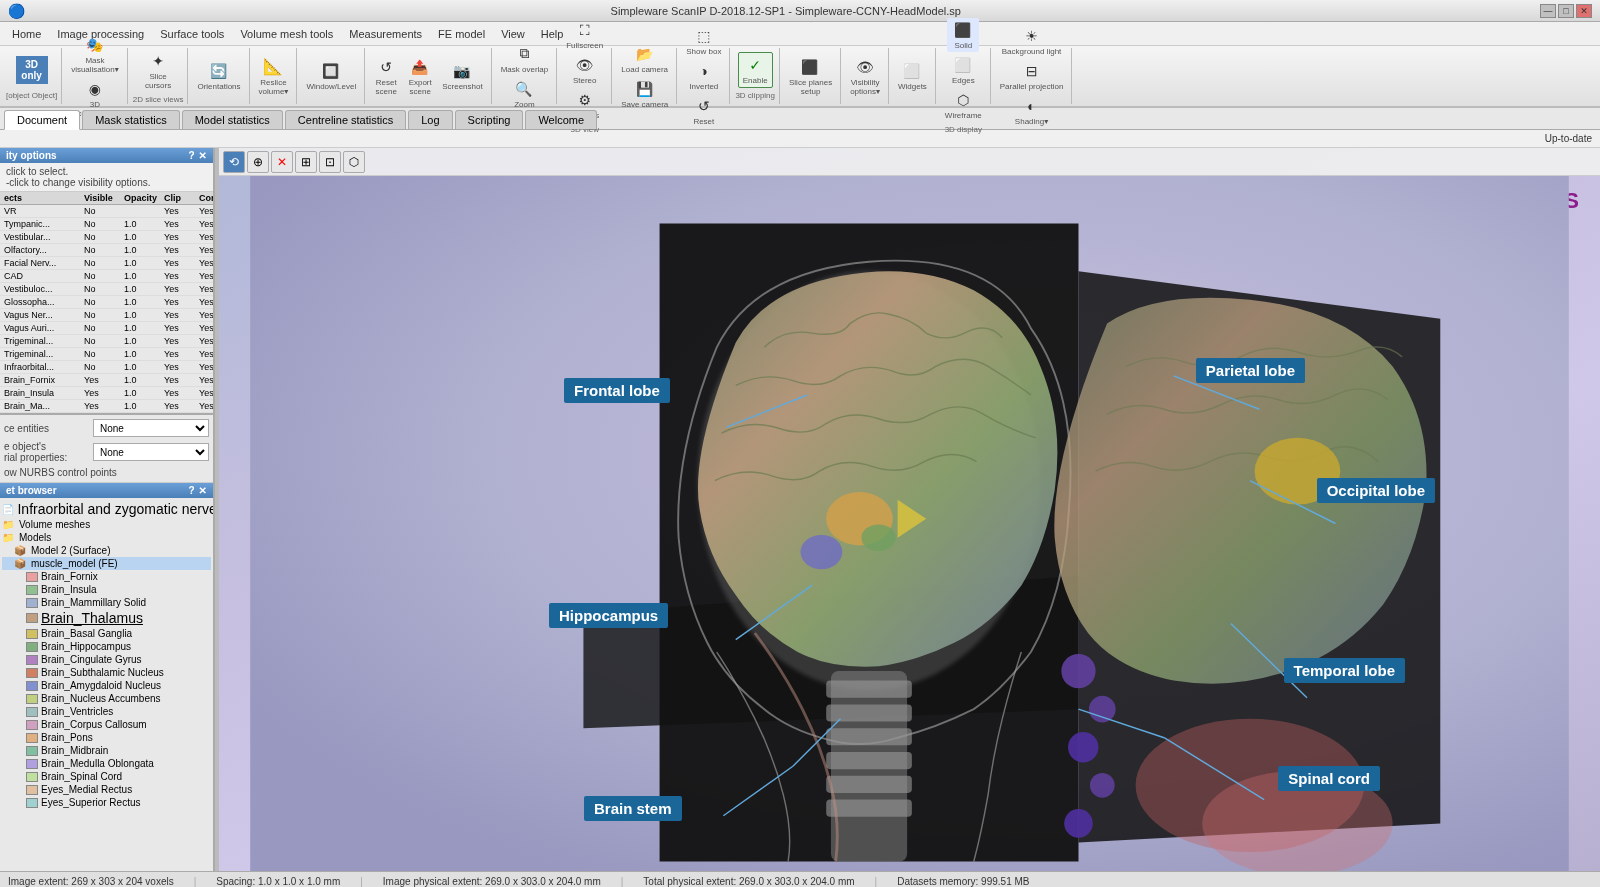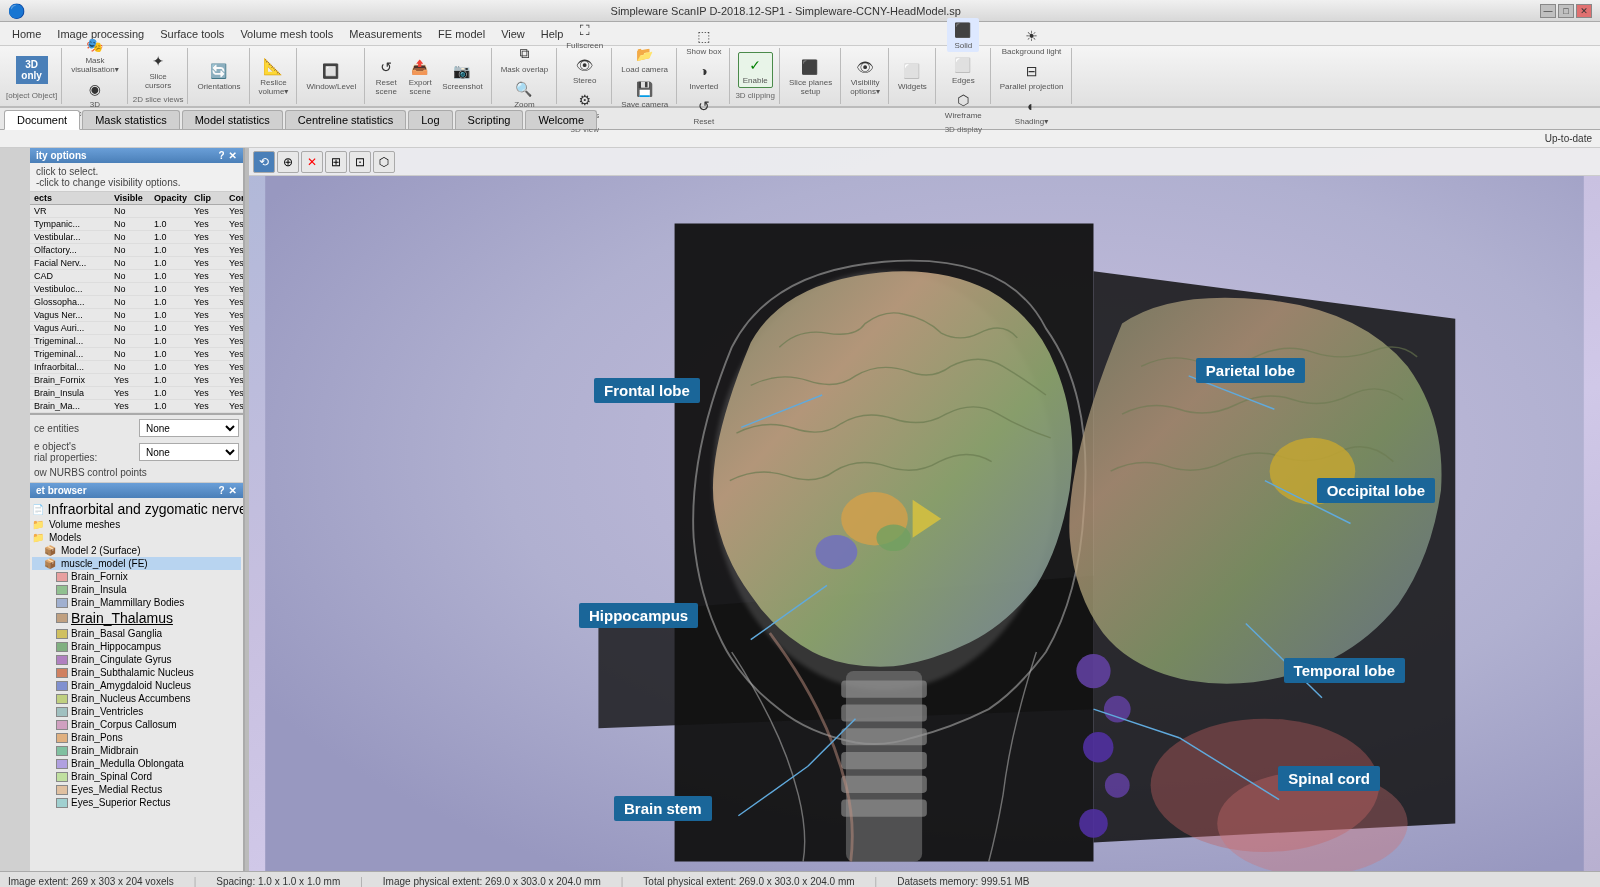--- a/index.html
+++ b/index.html
@@ -68,21 +68,20 @@
     #statusbar-top {
       height: 18px; background: #f0f0f0; border-bottom: 1px solid #ccc;
       display: flex; align-items: center; padding: 0 8px;
       font-size: 10px; color: #333; justify-content: flex-end;
     }
 
     
     #main {
       display: flex;
       height: calc(887px - 22px - 20px - 62px - 22px - 18px - 20px);
-      padding-left: 30px;
     }
 
     
     #left-panel {
       width: 215px; min-width: 215px;
       background: #e8e8e8;
       border-right: 2px solid #aaa;
       display: flex; flex-direction: column;
       overflow: hidden;
     }
@@ -111,21 +110,21 @@
       display: grid; grid-template-columns: 80px 40px 40px 35px 50px;
       font-size: 9px; border-bottom: 1px solid #ddd; padding: 1px 2px;
     }
     .scrollbar-area { overflow-y: auto; max-height: 230px; }
 
     
     #props-section {
       padding: 4px; font-size: 10px;
       background: #e8e8e8; border-bottom: 1px solid #ccc;
     }
-    .prop-row { display: flex; align-items: center; gap: 20px; margin-bottom: 4px; font-size: 10px; }
+    .prop-row { display: flex; align-items: center; gap: 4px; margin-bottom: 4px; font-size: 10px; }
     .prop-label { width: 85px; color: #444; }
     .prop-select {
       flex: 1; height: 18px; font-size: 10px;
       background: white; border: 1px solid #aaa; padding: 0 2px;
     }
 
     
     #asset-browser {
       flex: 1; background: #e8e8e8; overflow: hidden;
     }
@@ -607,21 +606,21 @@
           <div class="tree-item" style="padding-left: 24px;">
             <span class="color-box" style="background:#e8a0a0;"></span>
             <span style="font-size:10px;">Brain_Fornix</span>
           </div>
           <div class="tree-item" style="padding-left: 24px;">
             <span class="color-box" style="background:#90c090;"></span>
             <span style="font-size:10px;">Brain_Insula</span>
           </div>
           <div class="tree-item" style="padding-left: 24px;">
             <span class="color-box" style="background:#a0b0d0;"></span>
-            <span style="font-size:10px;">Brain_Mammillary Bodies</span>
+            <span style="font-size:10px;">Brain_Mammillary Solid</span>
           </div>
           <div class="tree-item" style="padding-left: 24px;">
             <span class="color-box" style="background:#c0a080;"></span>
             <span style="font-size:14px;text-decoration:underline;">Brain_Thalamus</span>
           </div>
           <div class="tree-item" style="padding-left: 24px;">
             <span class="color-box" style="background:#d0c060;"></span>
             <span style="font-size:10px;">Brain_Basal Ganglia</span>
           </div>
           <div class="tree-item" style="padding-left: 24px;">

